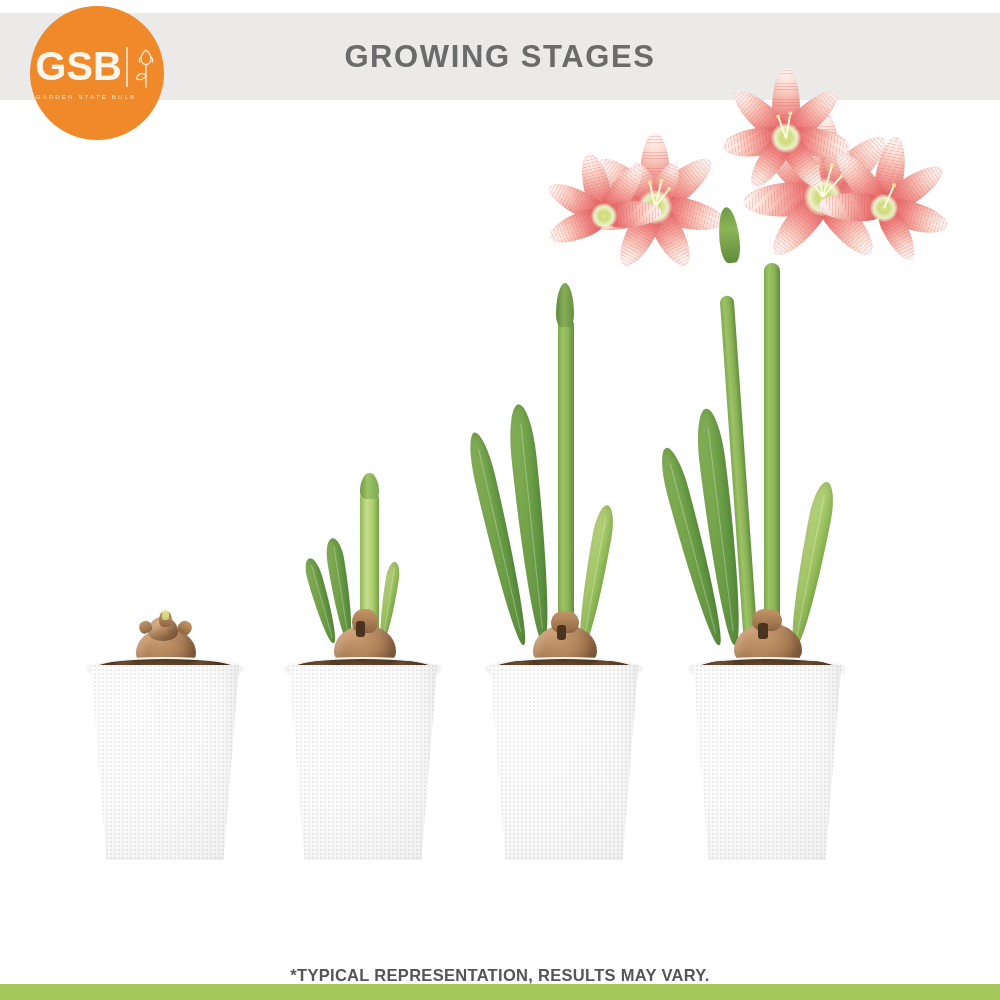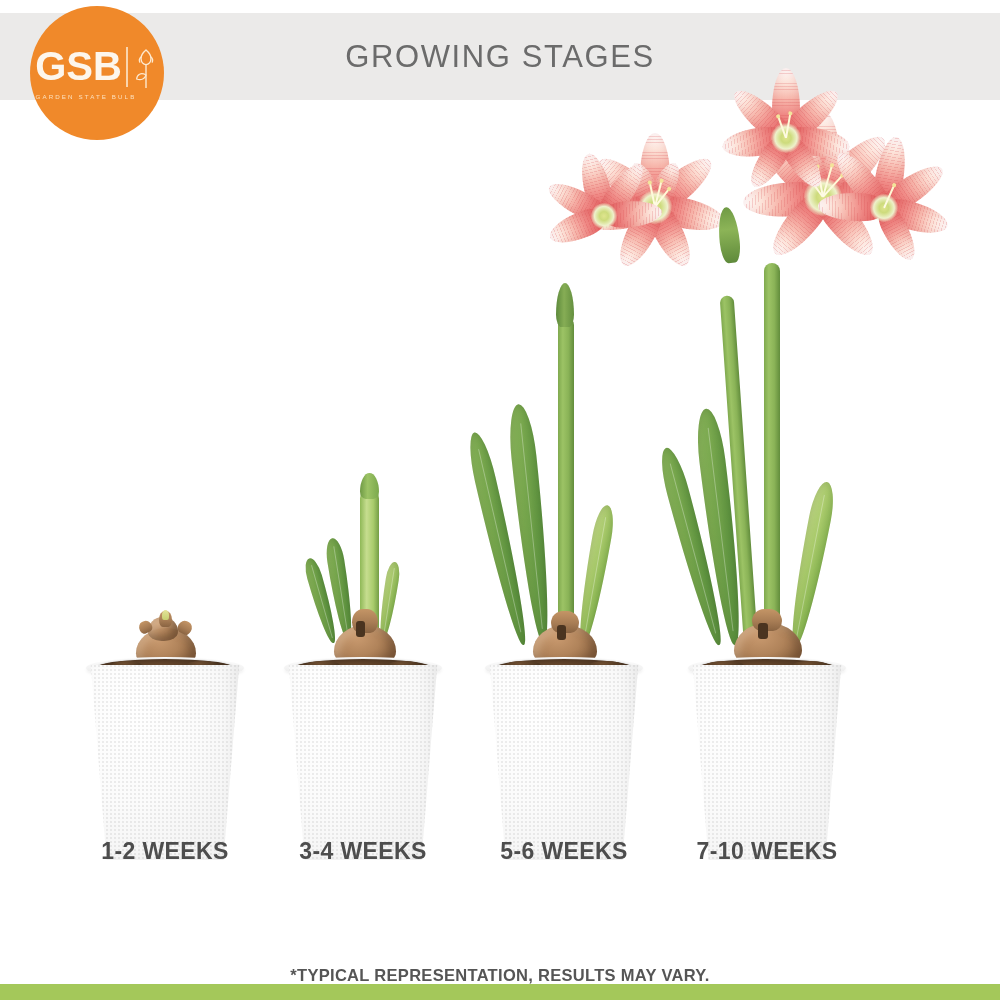--- a/index.html
+++ b/index.html
@@ -12,21 +12,21 @@
   .stage-root{position:absolute;inset:0;background:#fff;}
 
   
   .header-band{
     position:absolute;left:0;top:13px;width:1000px;height:87px;
     background:#ebeae9;
   }
   .header-title{
     position:absolute;left:0;top:13px;width:1000px;height:87px;
     display:flex;align-items:center;justify-content:center;
-    font-size:31px;font-weight:normal;letter-spacing:1.6px;
+    font-size:31px;font-weight:bold;letter-spacing:1.6px;
     color:#6b6b6b;
   }
   .logo-wrap{
     position:absolute;left:30px;top:6px;width:134px;height:134px;
     border-radius:50%;background:#f0892a;
     display:flex;flex-direction:column;align-items:center;justify-content:center;
     overflow:hidden;
   }
   .logo-row{display:flex;align-items:flex-start;justify-content:center;gap:0px;}
   .logo-gsb{
@@ -406,24 +406,18 @@
         <div class="soil-lump" style="left:18px;top:6px;width:38px;height:9px;"></div>
         <div class="soil-lump" style="left:104px;top:6px;width:36px;height:9px;"></div>
 
         <div class="pot-body"></div>
         <div class="pot-texture"></div>
       </div>
     </div>
 
   </div>
 
-  <div class="labels">
-    <div class="week-label" style="left:165px;">1-2 WEEKS</div>
-    <div class="week-label" style="left:363px;">3-4 WEEKS</div>
-    <div class="week-label" style="left:564px;">5-6 WEEKS</div>
-    <div class="week-label" style="left:767px;">7-10 WEEKS</div>
-  </div>
 
   <div class="footnote">*TYPICAL REPRESENTATION, RESULTS MAY VARY.</div>
 
   <div class="bottom-bar"></div>
 
 </div>
 
 </body></html>

